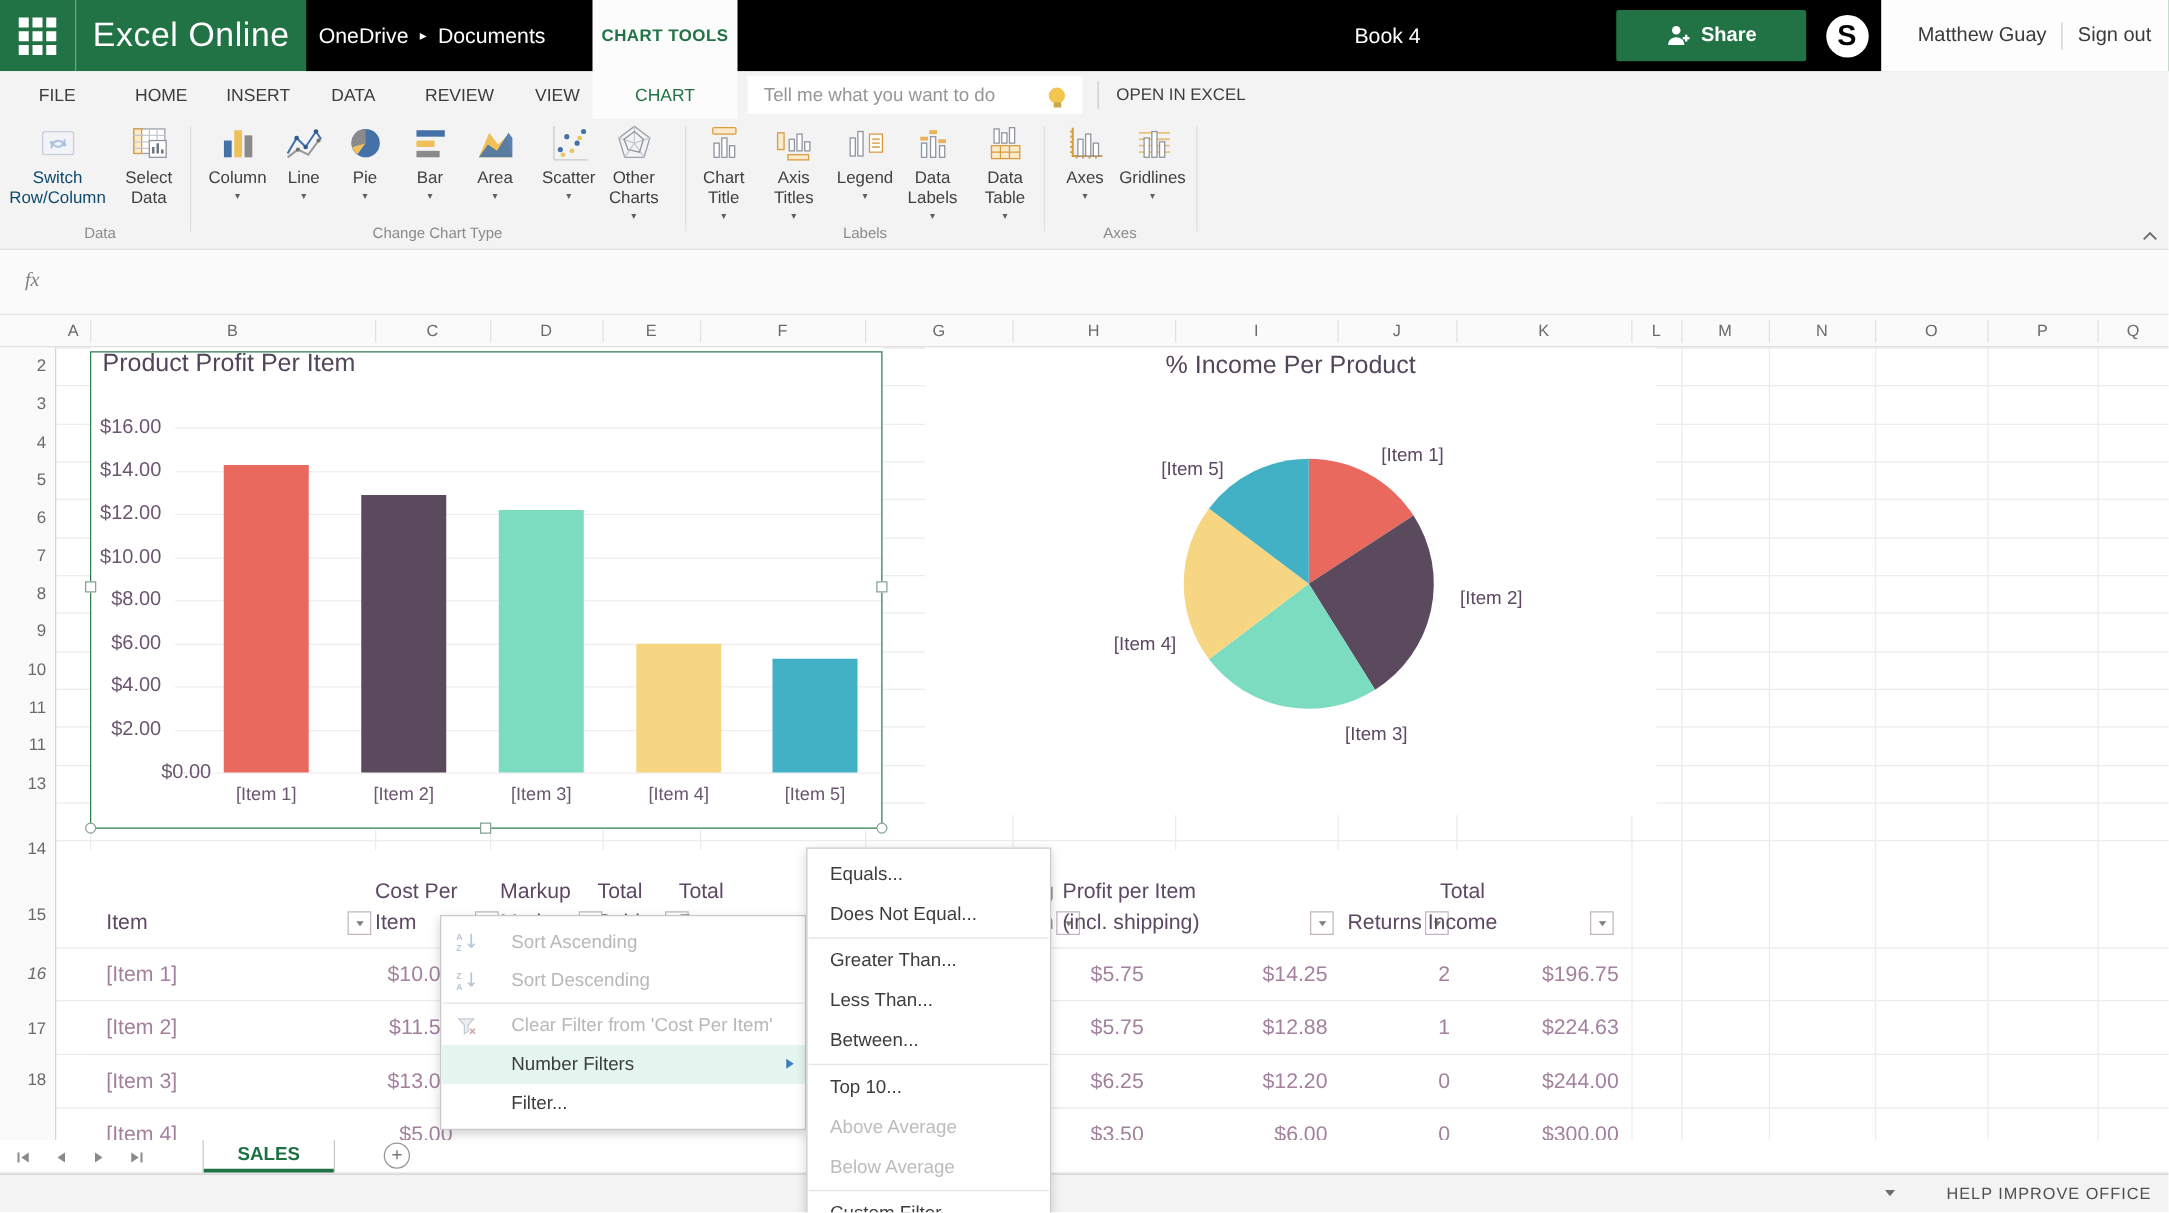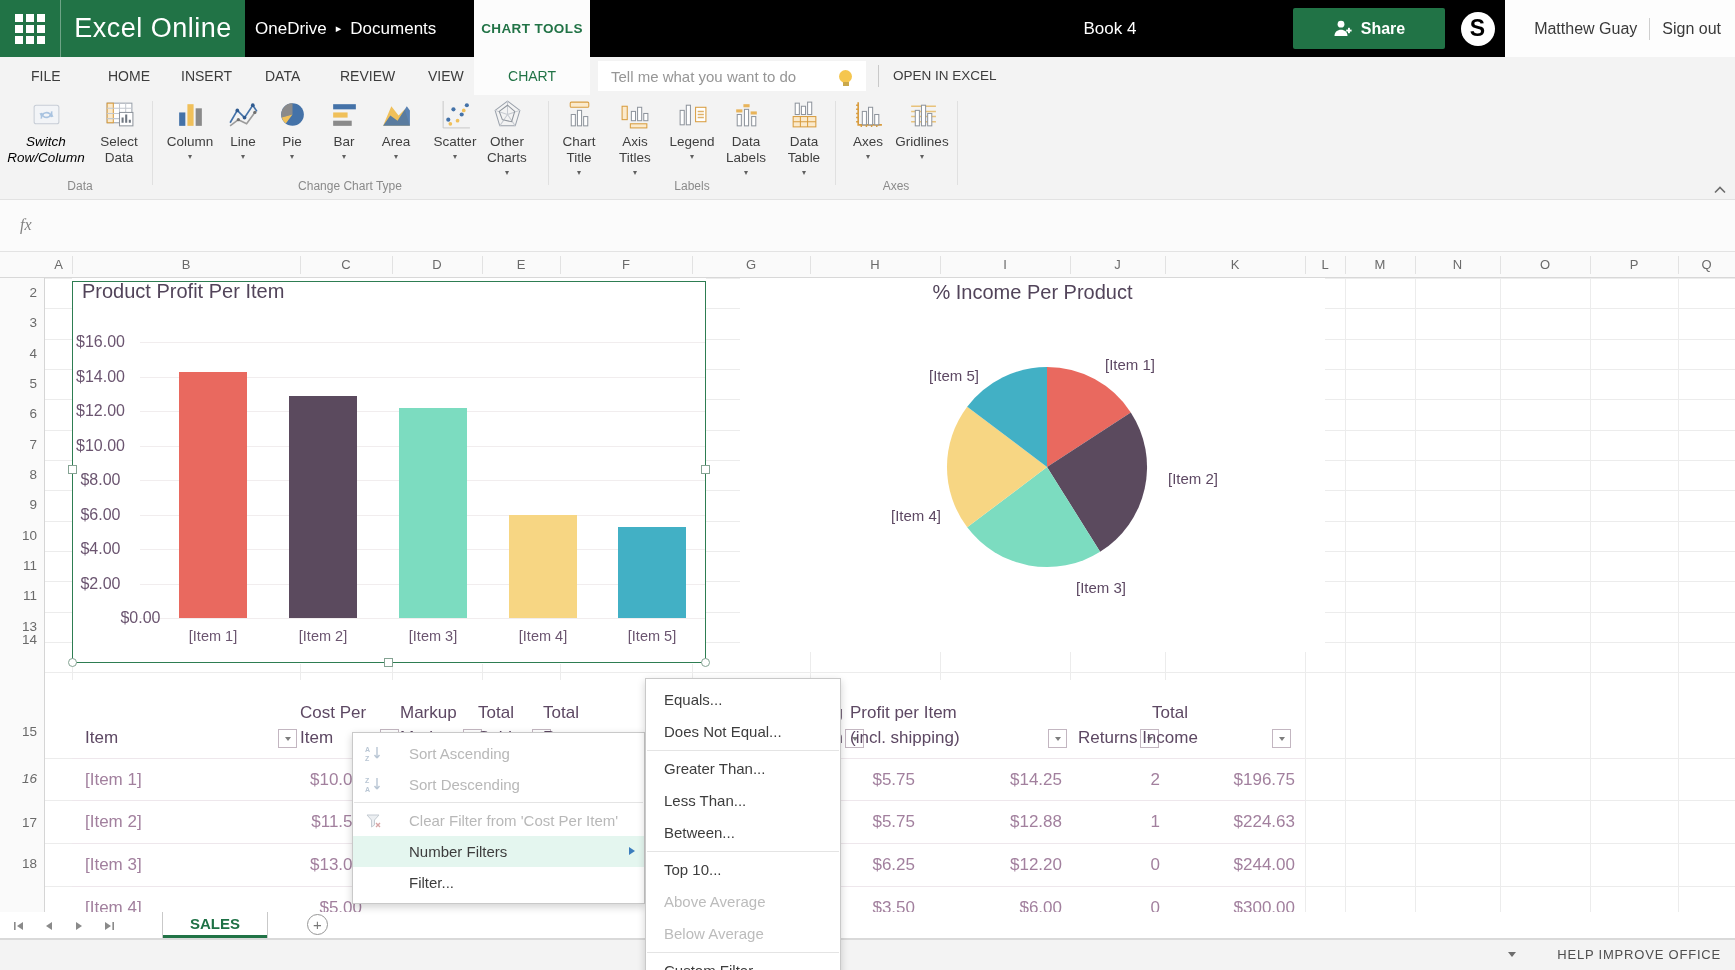--- a/index.html
+++ b/index.html
@@ -45,40 +45,40 @@
   .bulb{width:13px;height:13px;border-radius:50%;background:#f5c64f;position:relative;margin-right:14px;flex:none;}
   .bulb::after{content:"";position:absolute;left:3.5px;top:12px;width:6px;height:4px;background:#c9a84c;}
   #tellme-sep{position:absolute;left:878px;top:8px;width:1px;height:22px;background:#c9c9c9;}
   #open-excel{position:absolute;left:893px;top:0;height:38px;line-height:38px;font-size:13.5px;color:#3c3c3c;cursor:pointer;}
 
   
   #ribbon{position:absolute;left:0;top:95px;width:1735px;height:105px;background:#f3f3f3;border-bottom:1px solid #e2e2e2;box-sizing:border-box;}
   .rbtn{position:absolute;top:3px;display:flex;flex-direction:column;align-items:center;cursor:pointer;}
   .rbtn svg{width:33px;height:33px;flex:none;}
   .rlabel{font-size:13.5px;line-height:16px;color:#3f3f3f;text-align:center;margin-top:3px;white-space:pre-line;}
-  .rbtn.disabled .rlabel{color:#000000;font-style:italic;}
+  .rbtn.disabled .rlabel{color:#0c4a6e;}
   .caret{font-size:8px;color:#5f5f5f;line-height:9px;margin-top:2px;}
   .rsep{position:absolute;top:6px;width:1px;height:84px;background:#e0e0e0;}
   .rgroup-label{position:absolute;top:84px;font-size:12px;color:#8a8a8a;text-align:center;}
   #ribbon-collapse{position:absolute;left:1714px;top:85px;cursor:pointer;}
 
   
   #fxbar{position:absolute;left:0;top:200px;width:1735px;height:52px;background:#fbfbfb;border-bottom:1px solid #e3e3e3;box-sizing:border-box;}
   #fx{position:absolute;left:20px;top:16px;font-family:"Liberation Serif",serif;font-style:italic;font-size:16px;color:#828282;}
   #colheader{position:absolute;left:0;top:252px;width:1735px;height:26px;background:#fafafa;border-bottom:1px solid #d8d8d8;box-sizing:border-box;}
   .colltr{position:absolute;top:0;height:26px;line-height:26px;text-align:center;font-size:13px;color:#6a6a6a;}
   .colsep{position:absolute;top:4px;width:1px;height:18px;background:#e2e2e2;}
   #rowheader{position:absolute;left:0;top:278px;width:45px;height:634px;background:#fafafa;border-right:1px solid #d5d5d5;box-sizing:border-box;}
   .rownum{position:absolute;left:0;width:37px;height:26px;line-height:26px;text-align:right;font-size:13.5px;color:#6a6a6a;}
   .gl{position:absolute;background:#ececec;}
 
   
   #bar-panel{position:absolute;left:72px;top:278px;width:634px;height:386px;background:#fff;z-index:2;}
   #bar-title{position:absolute;left:10px;top:2px;font-size:20px;color:#52445a;}
-  .ytick{position:absolute;left:0;width:57px;text-align:center;font-size:16px;color:#6b5570;height:20px;line-height:20px;}
+  .ytick{position:absolute;left:0;width:57px;text-align:right;font-size:16px;color:#6b5570;height:20px;line-height:20px;}
   .plotline{position:absolute;left:68px;width:566px;height:1px;background:#f1edee;}
   .vbar{position:absolute;width:68px;}
   .xtick{position:absolute;top:350px;width:110px;text-align:center;font-size:14.5px;color:#6b5570;}
   #sel-border{position:absolute;left:0;top:3px;width:632px;height:380px;border:1px solid #2e7d52;}
   .handle{position:absolute;width:9px;height:9px;background:#fff;border:1px solid #85a393;box-sizing:border-box;z-index:3;}
   .handle.round{border-radius:50%;}
 
   #pie-panel{position:absolute;left:740px;top:278px;width:585px;height:374px;background:#fff;z-index:2;}
   #pie-title{position:absolute;left:0;top:3px;width:585px;text-align:center;font-size:20px;color:#52445a;}
   .plabel{position:absolute;font-size:15px;color:#5d4863;white-space:nowrap;}
@@ -417,21 +417,21 @@
       <div class="rownum" style="top: 62.66px;">4</div>
       <div class="rownum" style="top: 92.99px;">5</div>
       <div class="rownum" style="top: 123.32px;">6</div>
       <div class="rownum" style="top: 153.65px;">7</div>
       <div class="rownum" style="top: 183.98px;">8</div>
       <div class="rownum" style="top: 214.31px;">9</div>
       <div class="rownum" style="top: 244.64px;">10</div>
       <div class="rownum" style="top: 274.97px;">11</div>
       <div class="rownum" style="top: 305.3px;">11</div>
       <div class="rownum" style="top: 335.63px;">13</div>
-      <div class="rownum" style="top: 349px;">14</div>
+      <div class="rownum" style="top: 388px;">14</div>
       <div class="rownum" style="top: 441px;">15</div>
       <div class="rownum" style="top: 488px; font-style: italic;">16</div>
       <div class="rownum" style="top: 532px;">17</div>
       <div class="rownum" style="top: 573px;">18</div>
     </div>
   <div id="sheet">
       <div class="gl" style="left: 72px; top: 278px; width: 1px; height: 634px;"></div>
       <div class="gl" style="left: 300px; top: 278px; width: 1px; height: 634px;"></div>
       <div class="gl" style="left: 392px; top: 278px; width: 1px; height: 634px;"></div>
       <div class="gl" style="left: 482px; top: 278px; width: 1px; height: 634px;"></div>

